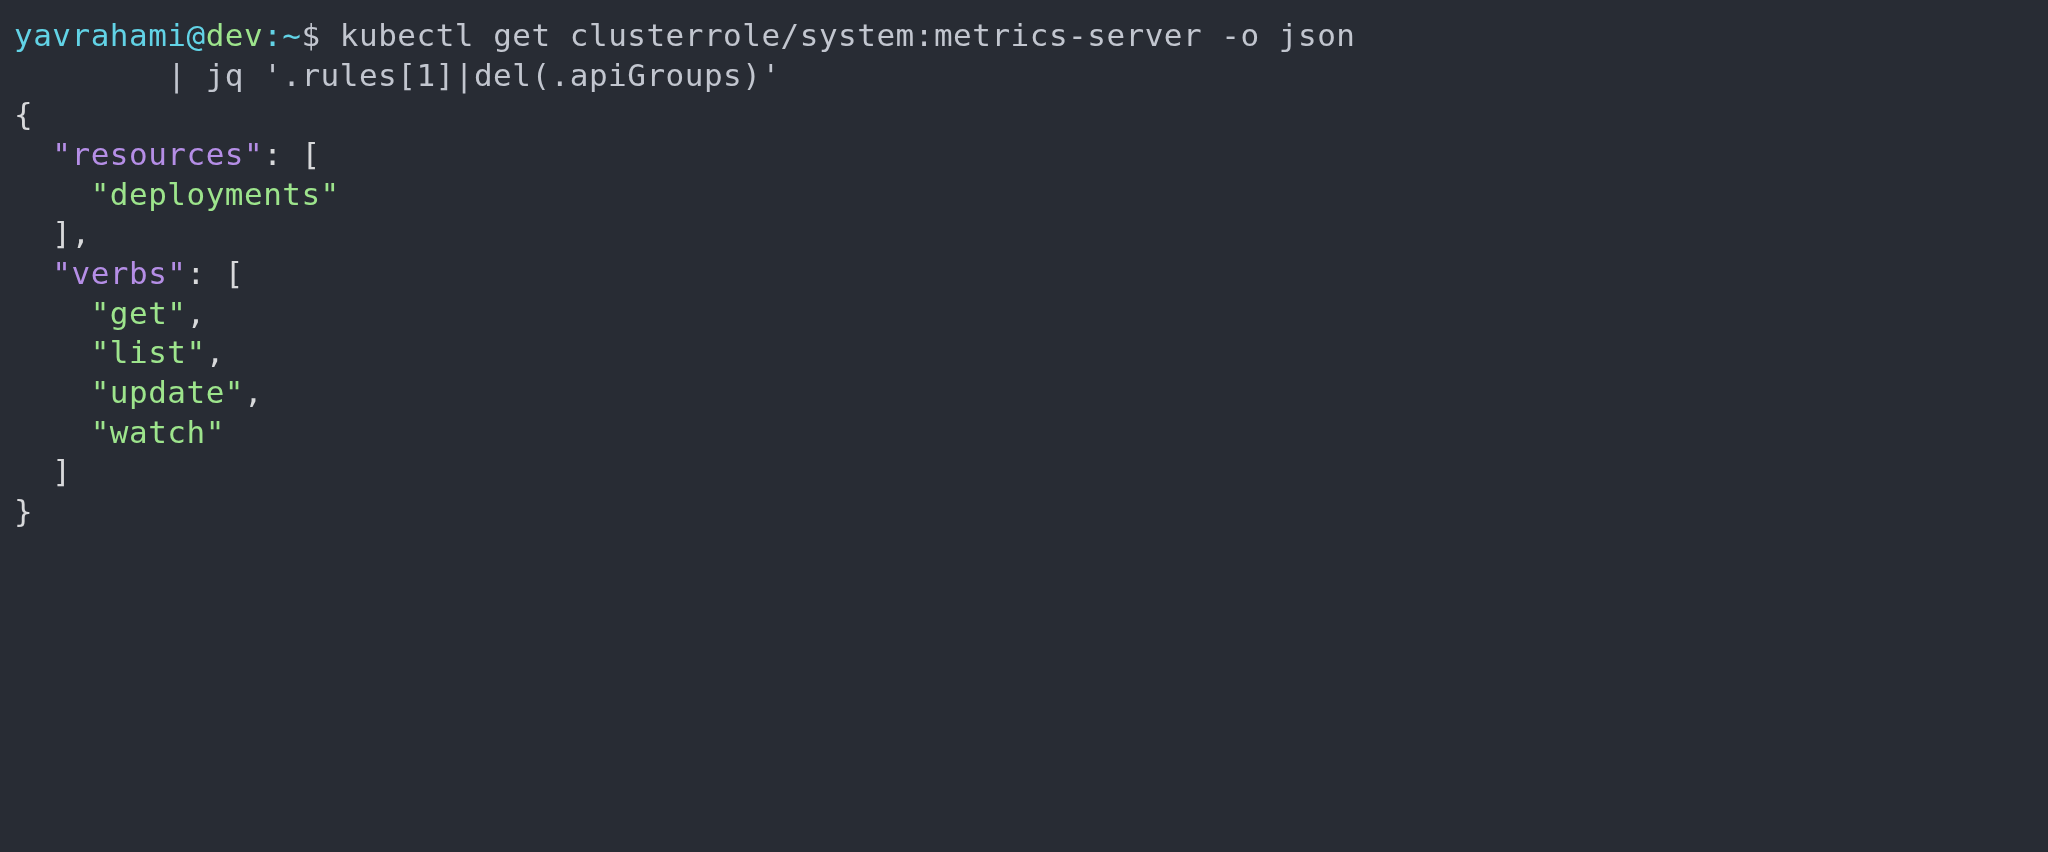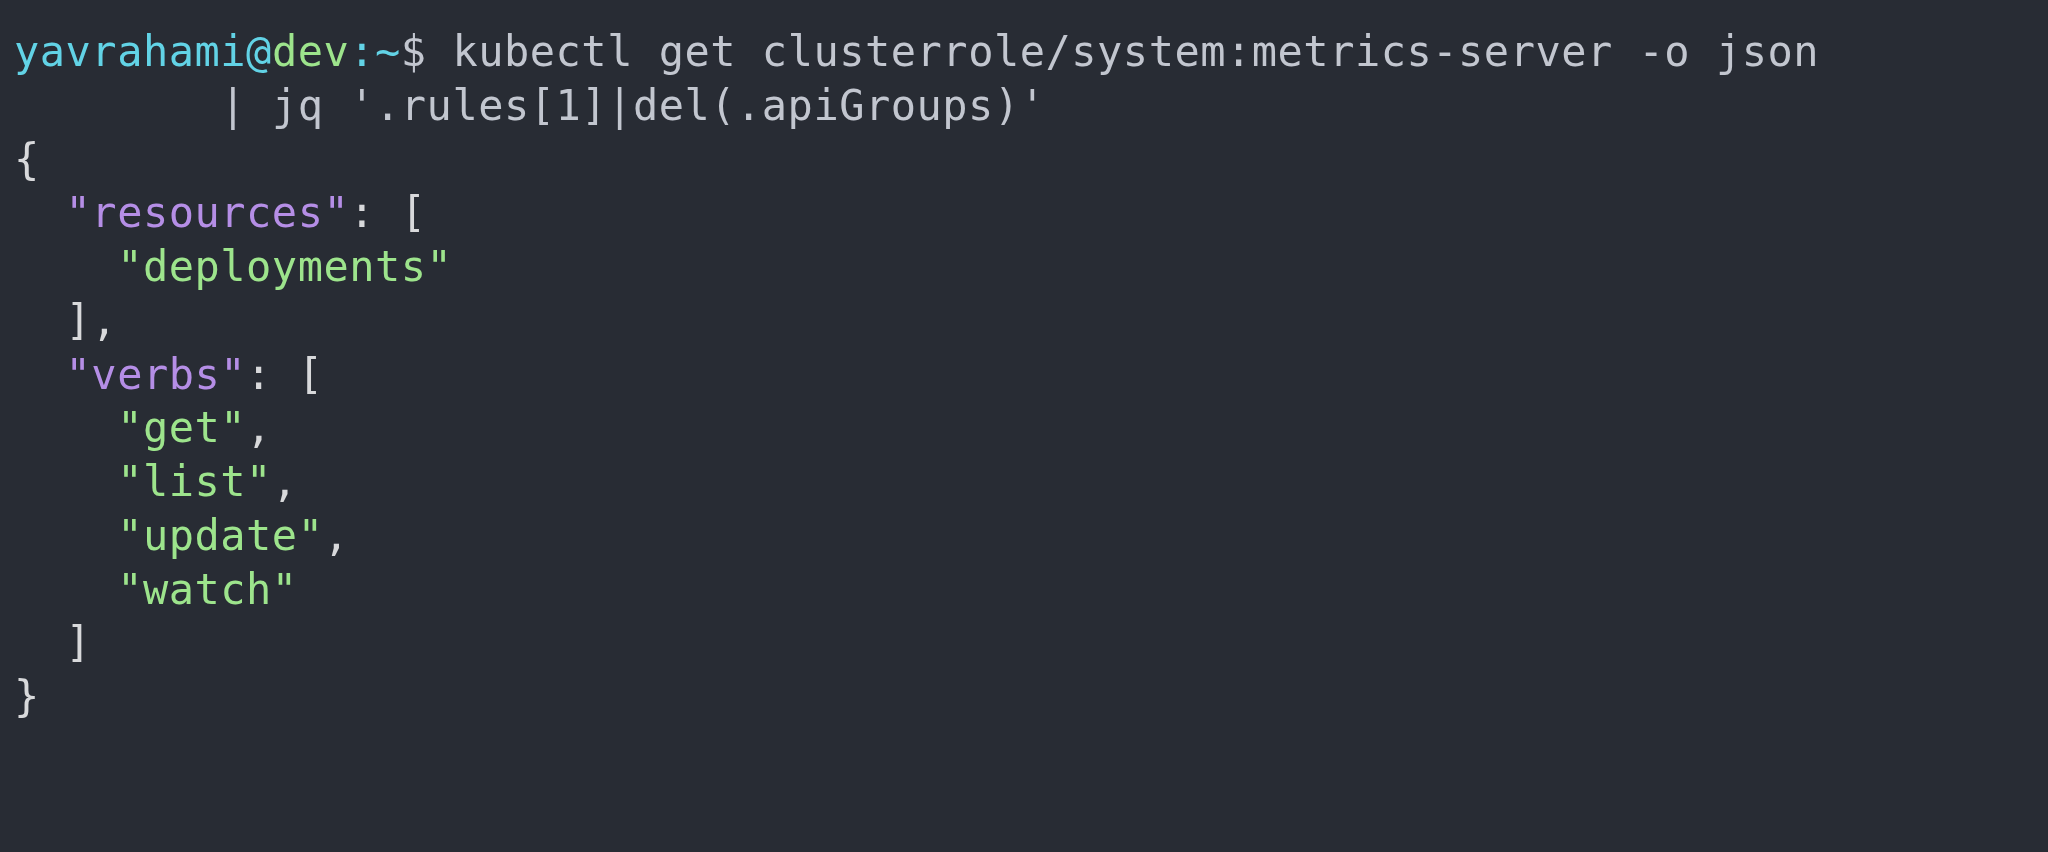--- a/index.html
+++ b/index.html
@@ -5,23 +5,23 @@
   html, body {
     margin: 0;
     padding: 0;
     width: 2048px;
     height: 852px;
     background: #282c34;
     overflow: hidden;
   }
   pre.terminal {
     margin: 0;
-    padding: 25px 14px 14px 14px;
+    padding: 16px 14px 14px 14px;
     font-family: "Menlo", "Consolas", "DejaVu Sans Mono", "Liberation Mono", monospace;
-    font-size: 42px;
+    font-size: 31px;
     line-height: 1.28;
     color: #c2c6cf;
     white-space: pre;
     letter-spacing: 0.5px;
   }
   .user   { color: #62d3e6; }   
   .host   { color: #9de48c; }   
   .path   { color: #62d3e6; }   
   .dollar { color: #c2c6cf; }
   .cmd    { color: #c2c6cf; }

